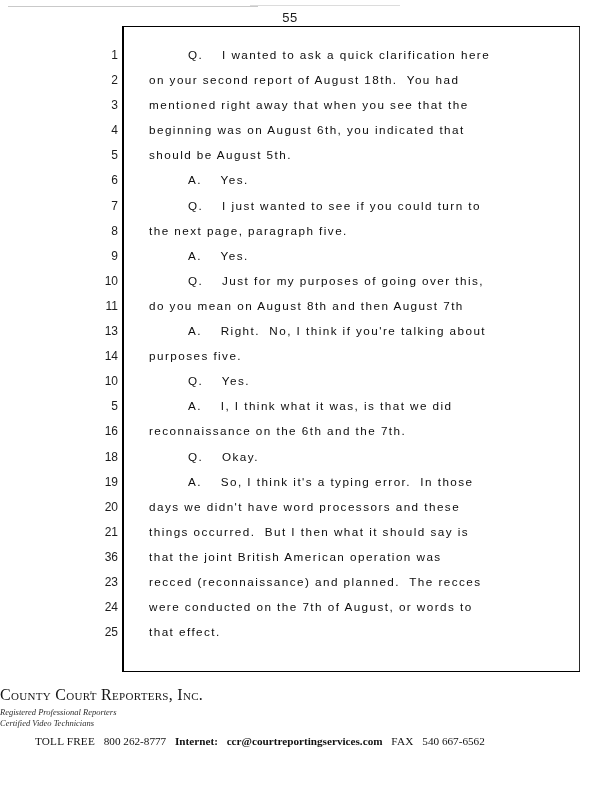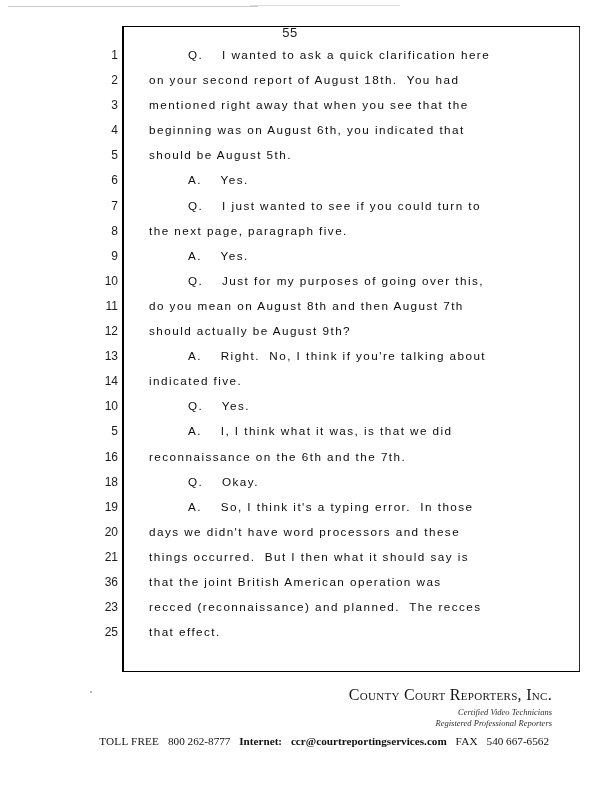--- a/index.html
+++ b/index.html
@@ -61,21 +61,21 @@
     right: -1px;
     top: 0;
     bottom: 0;
     width: 1px;
     background: #2a2a2a;
   }
 
   .page-number {
     position: absolute;
     left: 0;
-    top: 25px;
+    top: 10px;
     width: 580px;
     text-align: center;
     font-size: 13px;
     letter-spacing: 0.5px;
     color: #1a1a1a;
     font-family: "Liberation Sans", sans-serif;
   }
 
   
   .lines {
@@ -112,21 +112,21 @@
   .line-text.indent {
     left: 188px;
   }
 
   
   .footer {
     position: absolute;
     left: 0;
     top: 686px;
     width: 552px;
-    text-align: right;
+    text-align: left;
   }
   .firm-name {
     font-family: "Liberation Serif", serif;
     font-size: 16px;
     color: #151515;
     letter-spacing: 0.3px;
     font-variant: small-caps;
     white-space: nowrap;
   }
   .firm-tagline {
@@ -136,20 +136,21 @@
     color: #2e2e2e;
     line-height: 11px;
     margin-top: 3px;
   }
   .contact-line {
     margin-top: 6px;
     font-family: "Liberation Serif", serif;
     font-size: 11.2px;
     color: #121212;
     white-space: nowrap;
+    padding-left: 32px;
   }
   .contact-line .seg { margin: 0 3px; }
   .contact-line .lbl { letter-spacing: 0.2px; }
   .contact-line b { font-weight: bold; }
 </style>
 </head>
 <body>
 
 <div class="scan-streak"></div>
 <div class="scan-streak-2"></div>
@@ -198,30 +199,26 @@
     </div>
     <div class="line-row">
       <div class="line-no">10</div>
       <div class="line-text indent">Q.    Just for my purposes of going over this,</div>
     </div>
     <div class="line-row">
       <div class="line-no">11</div>
       <div class="line-text">do you mean on August 8th and then August 7th</div>
     </div>
     <div class="line-row">
-      <div class="line-no">12</div>
-      <div class="line-text">should actually be August 9th?</div>
-    </div>
-    <div class="line-row">
       <div class="line-no">13</div>
       <div class="line-text indent">A.    Right.  No, I think if you're talking about</div>
     </div>
     <div class="line-row">
       <div class="line-no">14</div>
-      <div class="line-text">indicated five.</div>
+      <div class="line-text">purposes five.</div>
     </div>
     <div class="line-row">
       <div class="line-no">10</div>
       <div class="line-text indent">Q.    Yes.</div>
     </div>
     <div class="line-row">
       <div class="line-no">5</div>
       <div class="line-text indent">A.    I, I think what it was, is that we did</div>
     </div>
     <div class="line-row">
@@ -244,32 +241,36 @@
       <div class="line-no">21</div>
       <div class="line-text">things occurred.  But I then what it should say is</div>
     </div>
     <div class="line-row">
       <div class="line-no">36</div>
       <div class="line-text">that the joint British American operation was</div>
     </div>
     <div class="line-row">
       <div class="line-no">23</div>
       <div class="line-text">recced (reconnaissance) and planned.  The recces</div>
+    </div>
+    <div class="line-row">
+      <div class="line-no">24</div>
+      <div class="line-text">were conducted on the 7th of August, or words to</div>
     </div>
     <div class="line-row">
       <div class="line-no">25</div>
       <div class="line-text">that effect.</div>
     </div>
   </div>
 
 <div class="footer">
   <div class="firm-name">County Court Reporters, Inc.</div>
   <div class="firm-tagline">
+    <div>Registered Professional Reporters</div>
     <div>Certified Video Technicians</div>
-    <div>Registered Professional Reporters</div>
   </div>
   <div class="contact-line">
     <span class="seg lbl">TOLL FREE</span>
     <span class="seg">800 262-8777</span>
     <span class="seg"><b>Internet:</b></span>
     <span class="seg"><b>ccr@courtreportingservices.com</b></span>
     <span class="seg lbl">FAX</span>
     <span class="seg">540 667-6562</span>
   </div>
 </div>

